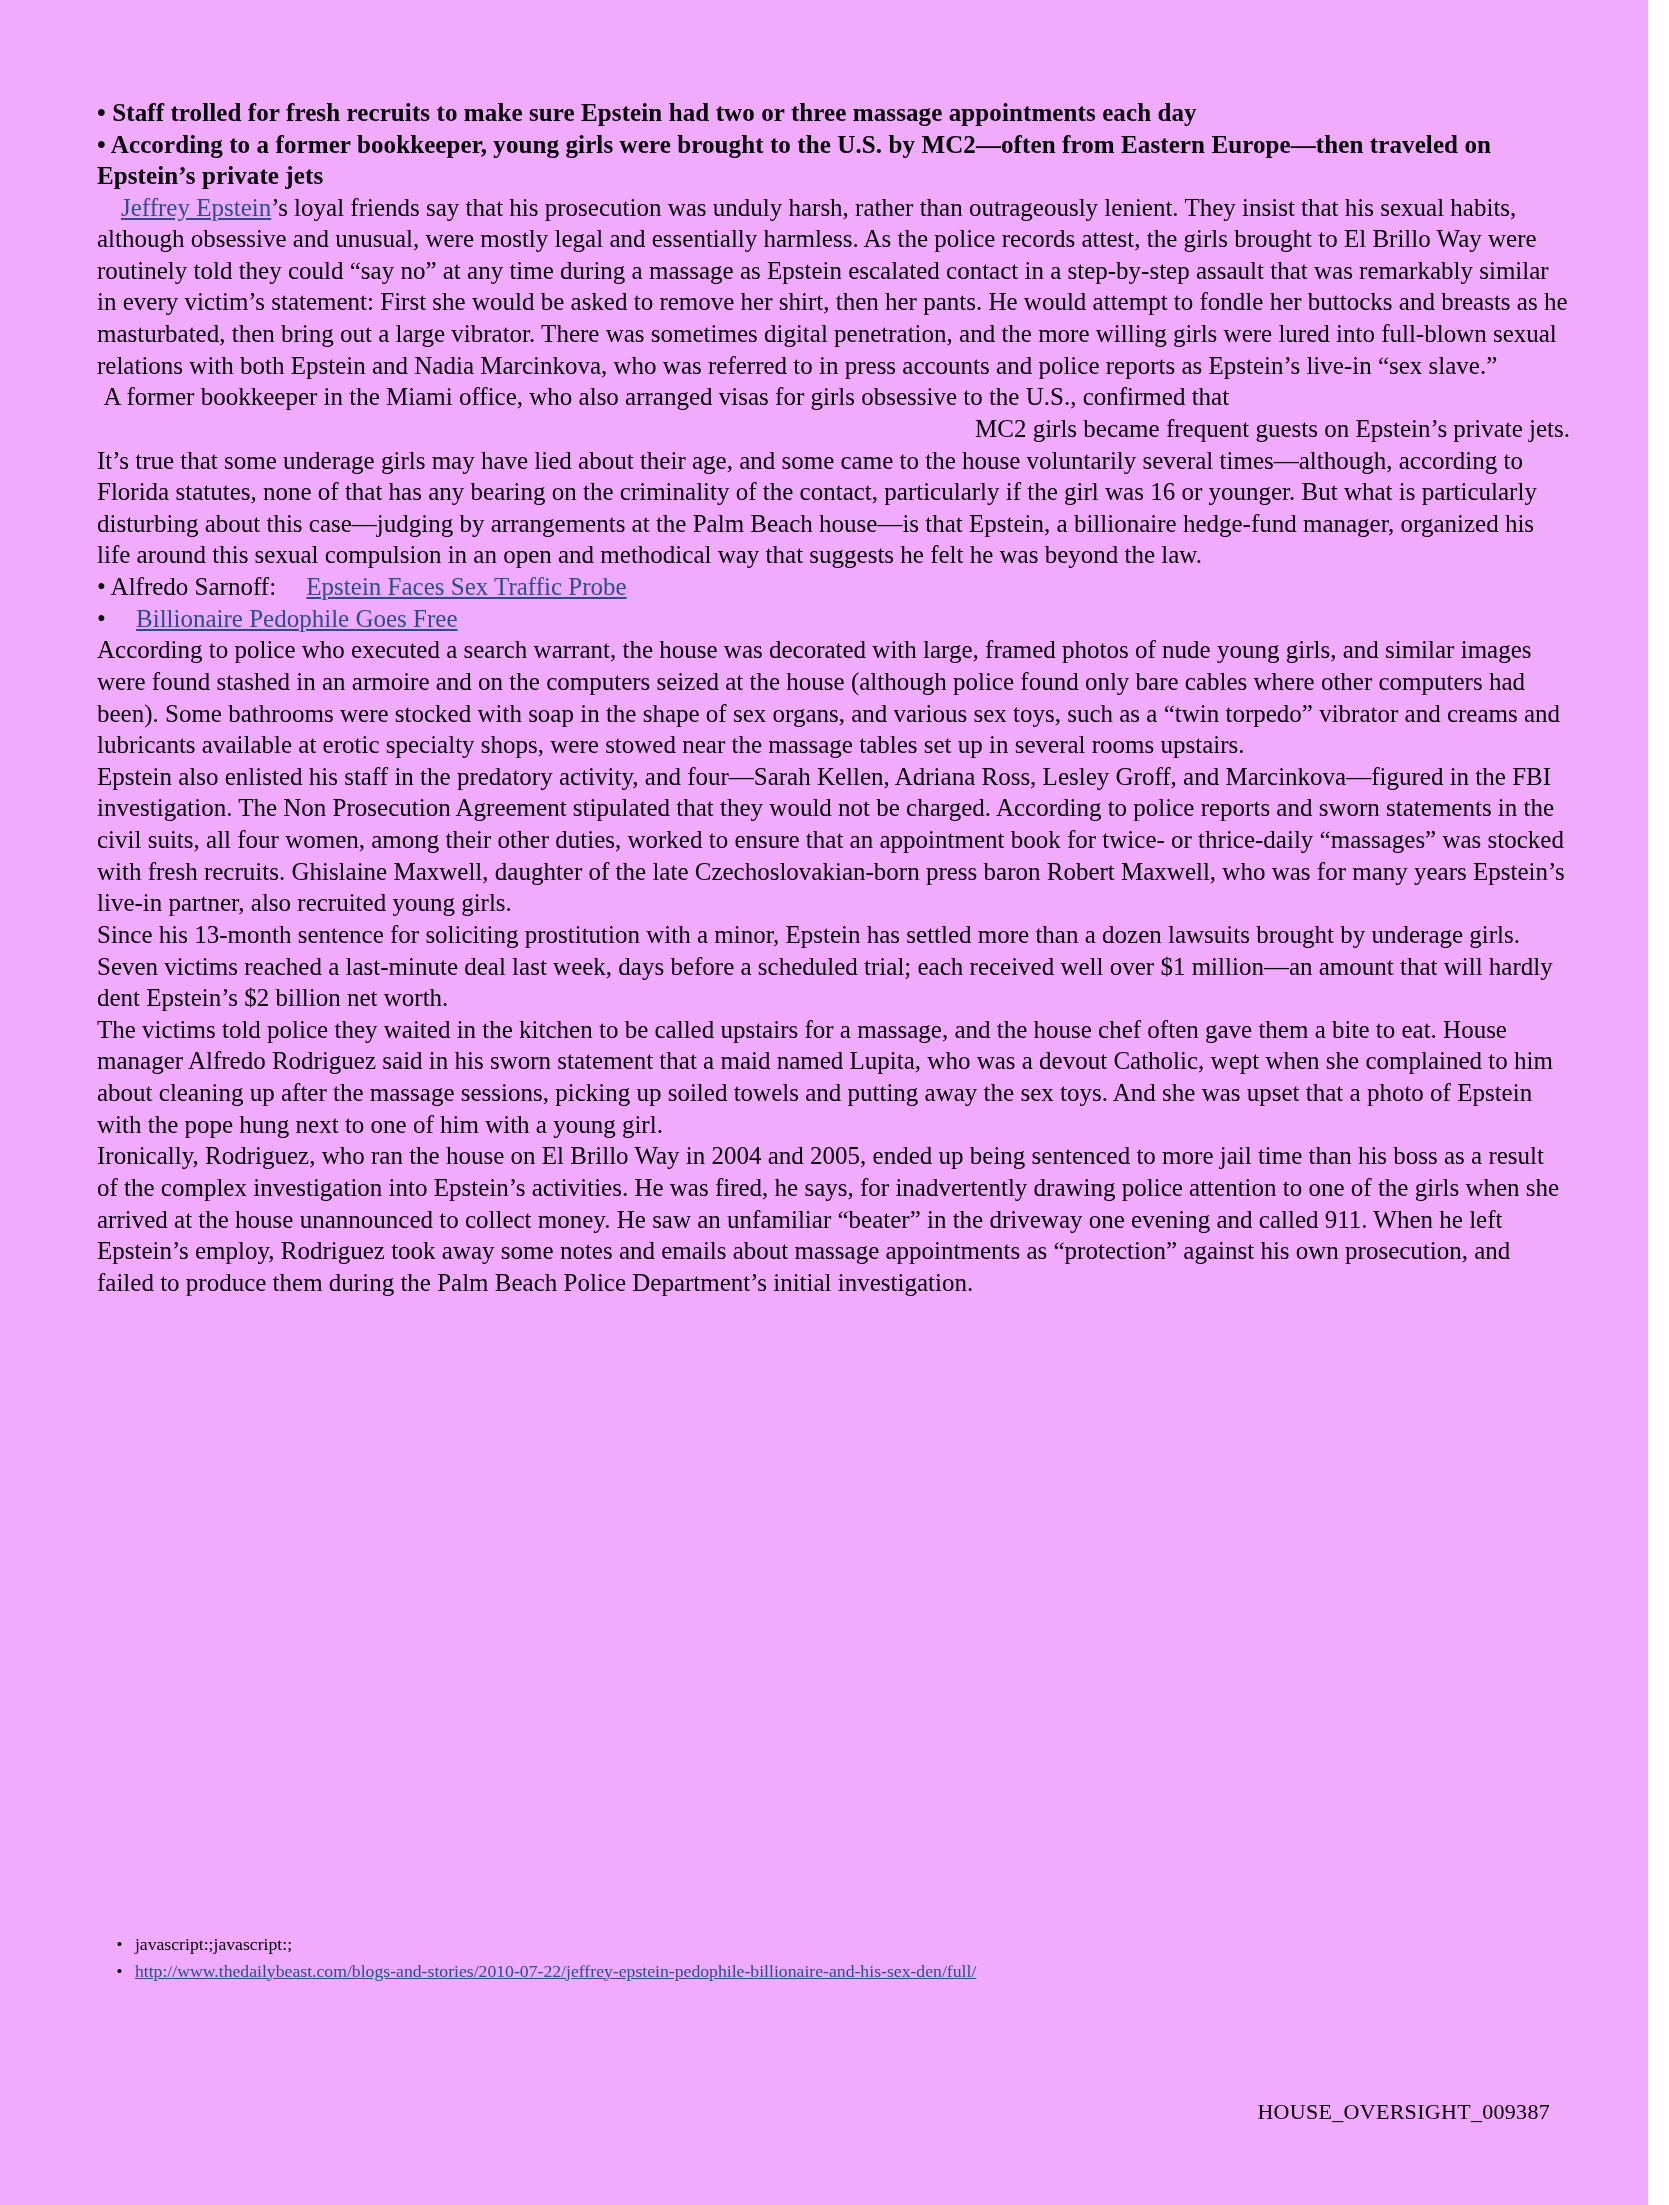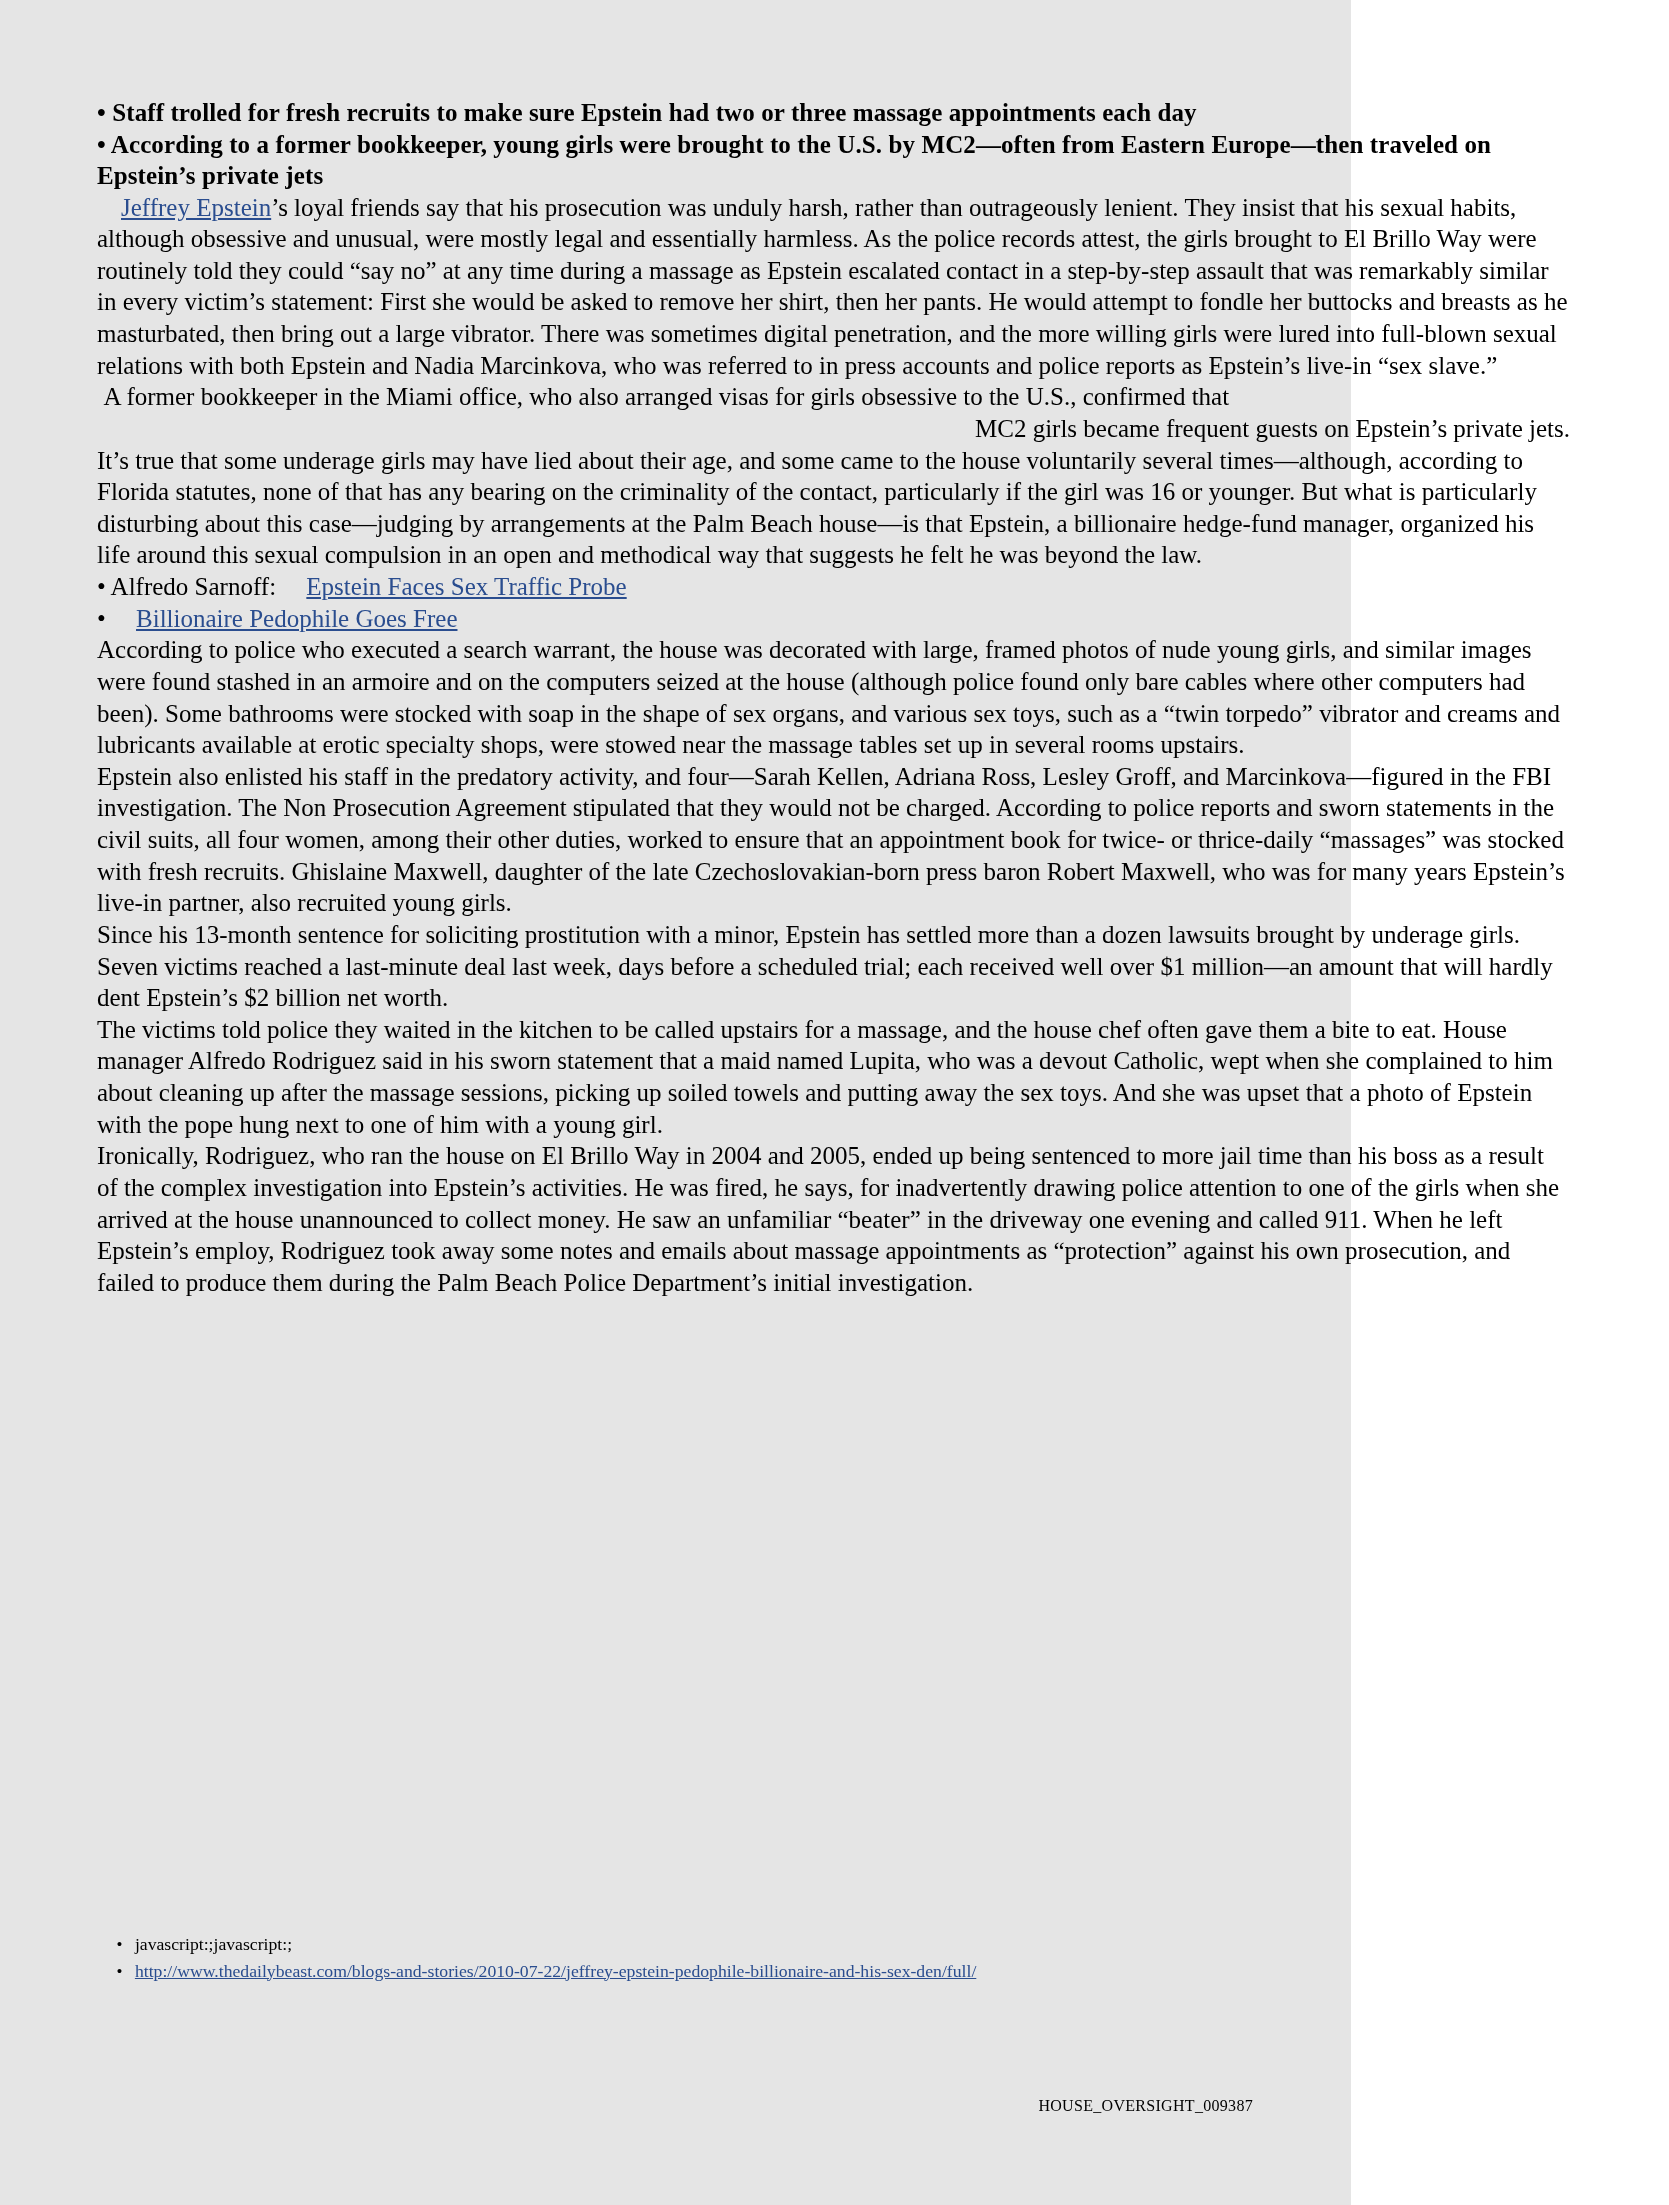--- a/index.html
+++ b/index.html
@@ -11,23 +11,23 @@
     width: 1669px;
     height: 2205px;
     font-family: "Liberation Serif", serif;
     color: #000000;
     position: relative;
     overflow: hidden;
   }
   .page {
     position: absolute;
     top: 0; left: 0;
-    width: 1351px;
+    width: 1648px;
     height: 2205px;
-    background: #e5e5e5;
+    background: #f0abfc;
     text-decoration: underline;
   }
   .content {
     position: absolute;
     left: 97px;
     top: 97px;
     width: 1473px;
   }
   .bullet-head {
     font-size: 25px;
@@ -86,22 +86,22 @@
     font-size: 17.7px;
     white-space: nowrap;
   }
   .fn-link {
     color: #2a4d8f;
     text-decoration: underline;
   }
   .bates {
     position: absolute;
     right: 98px;
-    bottom: 90px;
-    font-size: 16px;
+    bottom: 80px;
+    font-size: 22px;
     font-family: "Liberation Serif", serif;
     letter-spacing: 0.3px;
     color: #000;
   }
 </style>
 </head>
 <body>
 
 <div class="page">
 

